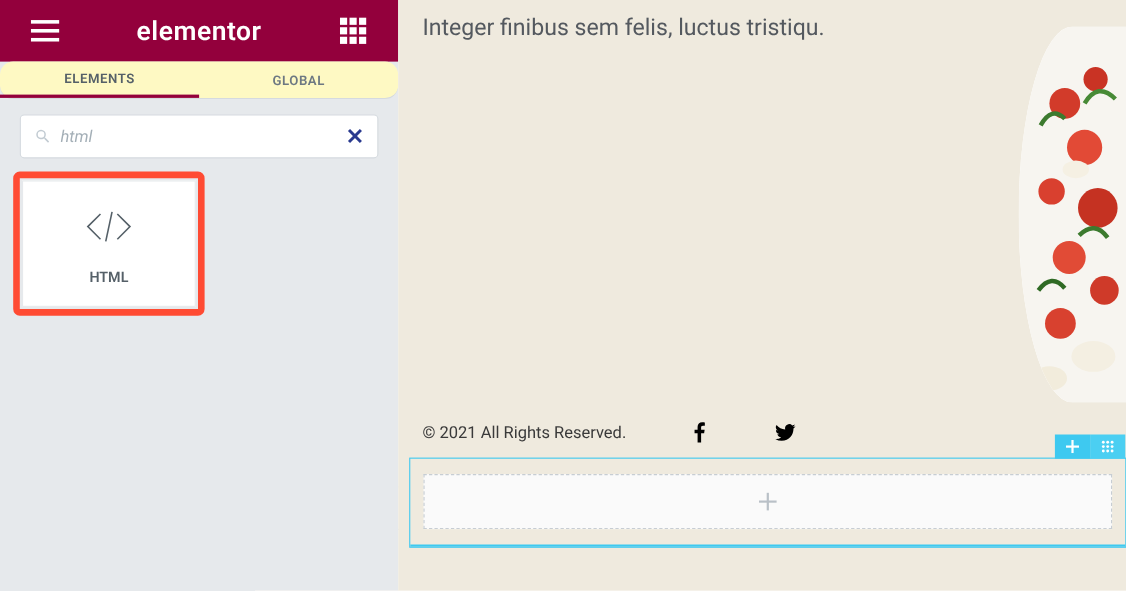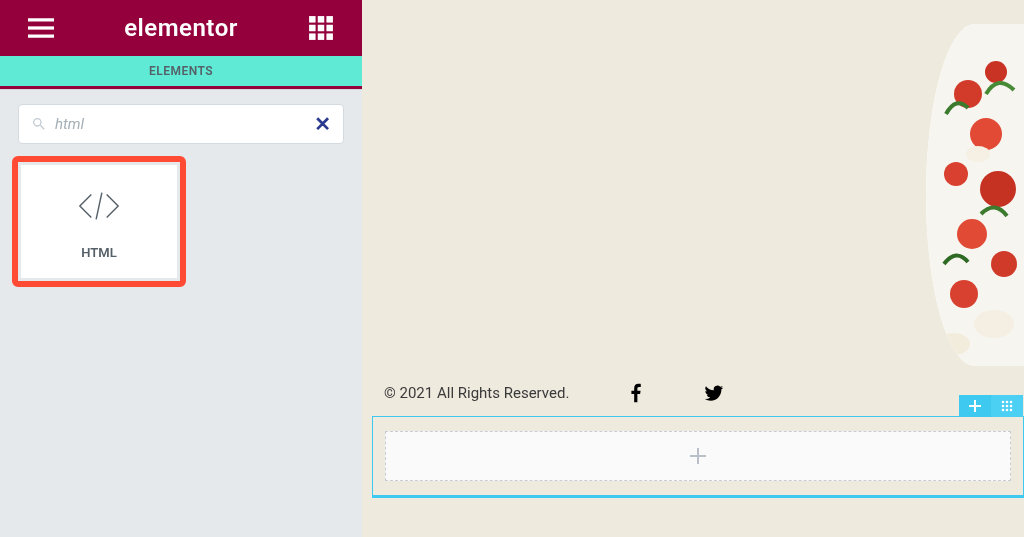--- a/index.html
+++ b/index.html
@@ -6,21 +6,21 @@
   html, body { width: 1024px; height: 537px; overflow: hidden; }
   .app { display: flex; width: 100%; height: 100%; }
 
   
   .sidebar { width: 362px; height: 100%; background: #e6e9ec; display: flex; flex-direction: column; position: relative; }
   .sidebar-header { height: 56px; background: #93003c; color: #fff; display: flex; align-items: center; justify-content: space-between; padding: 0 28px; }
   .burger-icon, .apps-icon { width: 26px; height: 26px; display: flex; align-items: center; justify-content: center; cursor: pointer; }
   .burger-icon svg, .apps-icon svg { fill: #fff; }
   .logo { font-size: 24px; font-weight: 600; letter-spacing: 0.5px; }
 
-  .tabs { display: flex; background: #5eead4; height: 34px; border-bottom: 1px solid #d5dadf; }
+  .tabs { display: flex; background: #fef9c3; height: 34px; border-bottom: 1px solid #d5dadf; border-radius: 12px; }
   .tab { flex: 1; display: flex; align-items: center; justify-content: center; font-size: 12px; font-weight: 600; color: #6d7882; letter-spacing: 0.5px; cursor: pointer; }
   .tab.active { color: #556068; border-bottom: 3px solid #93003c; }
 
   .search-wrap { padding: 14px 18px 12px; }
   .search-box { background: #fff; border: 1px solid #d5dadf; border-radius: 4px; height: 40px; display: flex; align-items: center; padding: 0 12px; }
   .search-box svg { fill: #c2cbd2; width: 16px; height: 16px; flex-shrink: 0; }
   .search-input { flex: 1; border: none; outline: none; margin: 0 8px; font-size: 15px; font-style: italic; color: #a4afb7; background: transparent; }
   .search-clear { color: #2a3a8f; font-size: 20px; font-weight: 700; cursor: pointer; line-height: 1; }
 
   .widgets { padding: 0 8px; display: flex; flex-wrap: wrap; }
@@ -76,20 +76,21 @@
             <rect x="17" y="9" width="6" height="6"></rect>
             <rect x="1" y="17" width="6" height="6"></rect>
             <rect x="9" y="17" width="6" height="6"></rect>
             <rect x="17" y="17" width="6" height="6"></rect>
           </svg>
       </div>
     </div>
 
     <div class="tabs">
       <div class="tab active">ELEMENTS</div>
+      <div class="tab">GLOBAL</div>
     </div>
 
     <div class="search-wrap">
       <div class="search-box">
         <svg viewBox="0 0 24 24">
             <path d="M15.5 14h-.79l-.28-.27a6.5 6.5 0 1 0-.7.7l.27.28v.79l5 5 1.5-1.5-5-5zm-6 0A4.5 4.5 0 1 1 14 9.5 4.5 4.5 0 0 1 9.5 14z"></path>
           </svg>
         <input class="search-input" type="text" value="html" style="">
         <span class="search-clear">✕</span>
       </div>
@@ -109,20 +110,21 @@
     </div>
 
     <div class="collapse-handle">
       <svg viewBox="0 0 8 12">
           <path d="M6 0 0 6l6 6 1.4-1.4L2.8 6l4.6-4.6z"></path>
         </svg>
     </div>
   </aside>
 
   <main class="canvas">
+    <div class="canvas-text">Integer finibus sem felis, luctus tristiqu.</div>
 
     <div class="food-img">
       <svg viewBox="0 0 98 342" preserveAspectRatio="xMidYMid slice">
         <rect width="98" height="342" fill="#ffffff"></rect>
         <ellipse cx="90" cy="171" rx="120" ry="185" fill="#f7f5f0"></ellipse>
         <circle cx="42" cy="70" r="14" fill="#d23b2a"></circle>
         <circle cx="70" cy="48" r="11" fill="#c93324"></circle>
         <circle cx="60" cy="110" r="16" fill="#e24a36"></circle>
         <circle cx="30" cy="150" r="12" fill="#d9402f"></circle>
         <circle cx="72" cy="165" r="18" fill="#c53222"></circle>

